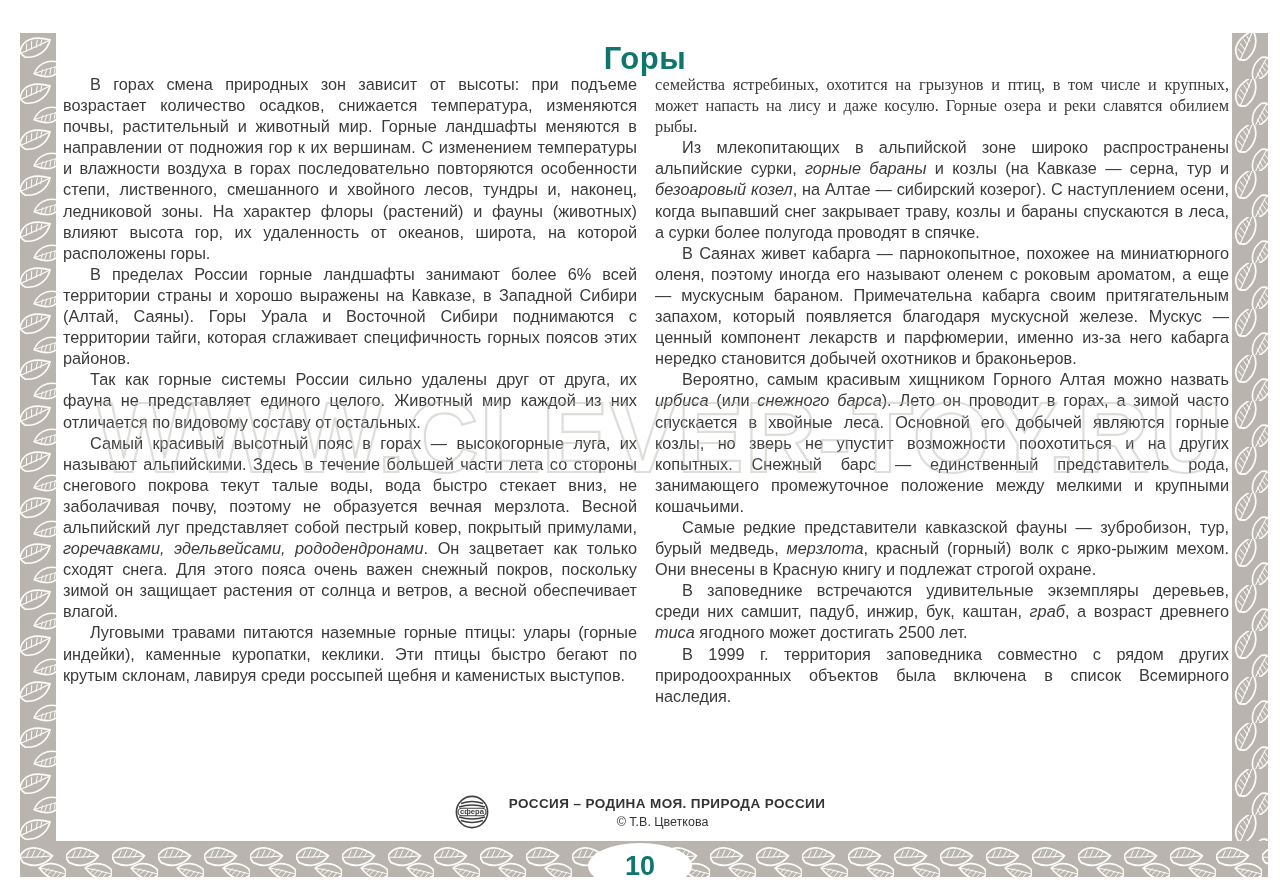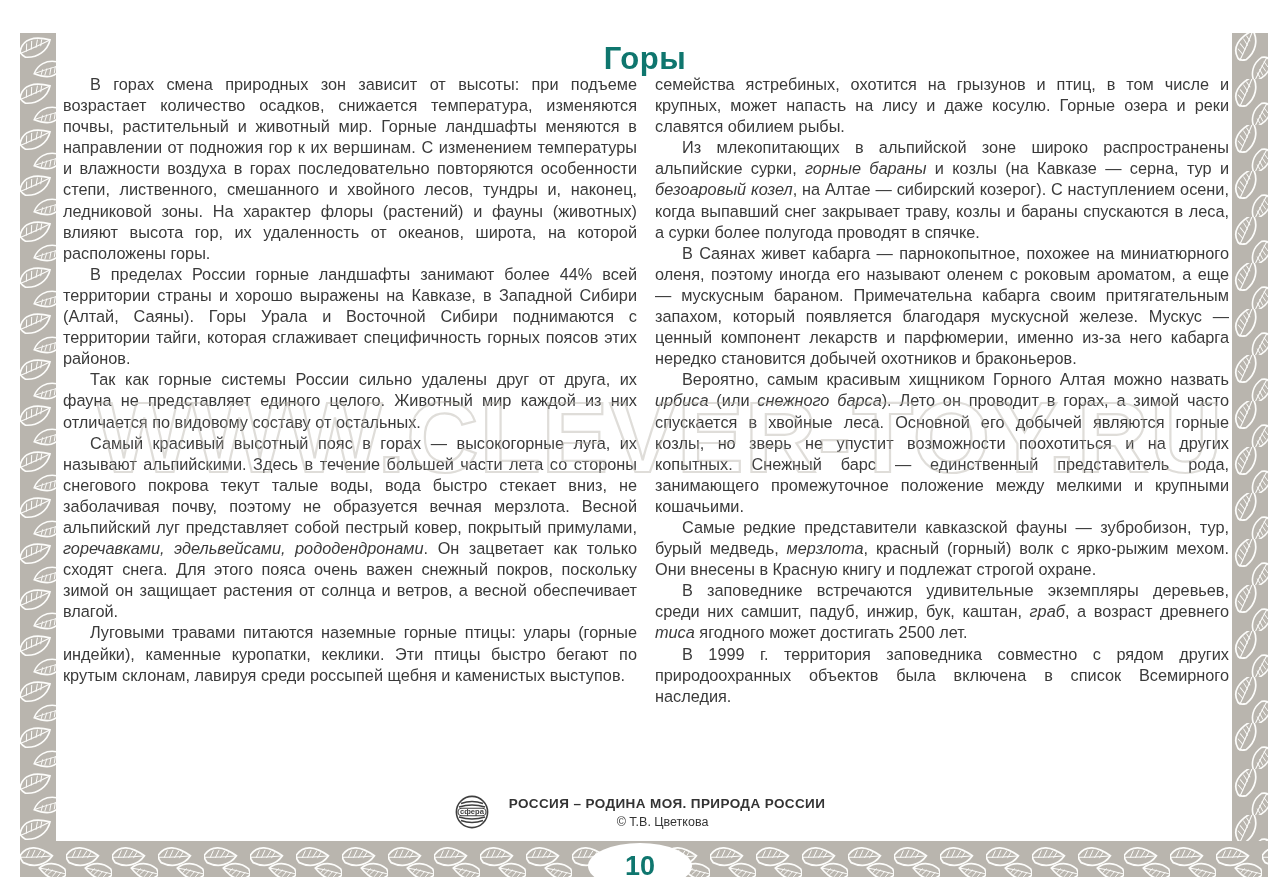--- a/index.html
+++ b/index.html
@@ -23,21 +23,21 @@
   .content{
     position:absolute;left:63px;top:74px;width:1166px;
     display:flex;gap:18px;
   }
   .col{
     width:574px;color:#3a3a3a;
     font-size:16.3px;line-height:21.1px;
     text-align:justify;
   }
   .col p{margin:0;text-indent:27px;}
-  .col p.noindent{text-indent:0;}
+  .col p.noindent{text-indent:0;font-family:Liberation Serif, serif;}
   .col .it{font-style:italic;}
   
   .watermark{
     position:absolute;left:0;top:380px;width:1280px;
     text-align:center;white-space:nowrap;
     font-size:100px;font-weight:bold;letter-spacing:1px;
     color:rgba(255,255,255,0.04);
     -webkit-text-stroke:2.2px rgba(185,179,171,0.45);
     pointer-events:none;z-index:5;margin-left:20px;
   }
@@ -124,21 +124,21 @@
   <rect x="0" y="0" width="1248" height="36" fill="url(#leafpat-b)"></rect>
 </svg>
 
 <h1 class="page-title">Горы</h1>
 
 <div class="watermark">WWW.CLEVER-TOY.RU</div>
 
 <div class="content">
   <div class="col">
       <p><span>В горах смена природных зон зависит от высоты: при подъеме возрастает количество осадков, снижается температура, изменяются почвы, растительный и животный мир. Горные ландшафты меняются в направлении от подножия гор к их вершинам. С изменением температуры и влажности воздуха в горах последовательно повторяются особенности степи, лиственного, смешанного и хвойного лесов, тундры и, наконец, ледниковой зоны. На характер флоры (растений) и фауны (животных) влияют высота гор, их удаленность от океанов, широта, на которой расположены горы.</span></p>
-      <p><span>В пределах России горные ландшафты занимают более 44% всей территории страны и хорошо выражены на Кавказе, в Западной Сибири (Алтай, Саяны). Горы Урала и Восточной Сибири поднимаются с территории тайги, которая сглаживает специфичность горных поясов этих районов.</span></p>
+      <p><span>В пределах России горные ландшафты занимают более 6% всей территории страны и хорошо выражены на Кавказе, в Западной Сибири (Алтай, Саяны). Горы Урала и Восточной Сибири поднимаются с территории тайги, которая сглаживает специфичность горных поясов этих районов.</span></p>
       <p><span>Так как горные системы России сильно удалены друг от друга, их фауна не представляет единого целого. Животный мир каждой из них отличается по видовому составу от остальных.</span></p>
       <p><span>Самый красивый высотный пояс в горах — высокогорные луга, их называют альпийскими. Здесь в течение большей части лета со стороны снегового покрова текут талые воды, вода быстро стекает вниз, не заболачивая почву, поэтому не образуется вечная мерзлота. Весной альпийский луг представляет собой пестрый ковер, покрытый примулами, </span><span class="it">горечавками, эдельвейсами, рододендронами</span><span>. Он зацветает как только сходят снега. Для этого пояса очень важен снежный покров, поскольку зимой он защищает растения от солнца и ветров, а весной обеспечивает влагой.</span></p>
       <p><span>Луговыми травами питаются наземные горные птицы: улары (горные индейки), каменные куропатки, кеклики. Эти птицы быстро бегают по крутым склонам, лавируя среди россыпей щебня и каменистых выступов.</span></p>
     </div>
   <div class="col">
       <p class="noindent"><span>семейства ястребиных, охотится на грызунов и птиц, в том числе и крупных, может напасть на лису и даже косулю. Горные озера и реки славятся обилием рыбы.</span></p>
       <p><span>Из млекопитающих в альпийской зоне широко распространены альпийские сурки, </span><span class="it">горные бараны</span><span> и козлы (на Кавказе — серна, тур и </span><span class="it">безоаровый козел</span><span>, на Алтае — сибирский козерог). С наступлением осени, когда выпавший снег закрывает траву, козлы и бараны спускаются в леса, а сурки более полугода проводят в спячке.</span></p>
       <p><span>В Саянах живет кабарга — парнокопытное, похожее на миниатюрного оленя, поэтому иногда его называют оленем с роковым ароматом, а еще — мускусным бараном. Примечательна кабарга своим притягательным запахом, который появляется благодаря мускусной железе. Мускус — ценный компонент лекарств и парфюмерии, именно из-за него кабарга нередко становится добычей охотников и браконьеров.</span></p>
       <p><span>Вероятно, самым красивым хищником Горного Алтая можно назвать </span><span class="it">ирбиса</span><span> (или </span><span class="it">снежного барса</span><span>). Лето он проводит в горах, а зимой часто спускается в хвойные леса. Основной его добычей являются горные козлы, но зверь не упустит возможности поохотиться и на других копытных. Снежный барс — единственный представитель рода, занимающего промежуточное положение между мелкими и крупными кошачьими.</span></p>
       <p><span>Самые редкие представители кавказской фауны — зубробизон, тур, бурый медведь, </span><span class="it">мерзлота</span><span>, красный (горный) волк с ярко-рыжим мехом. Они внесены в Красную книгу и подлежат строгой охране.</span></p>

